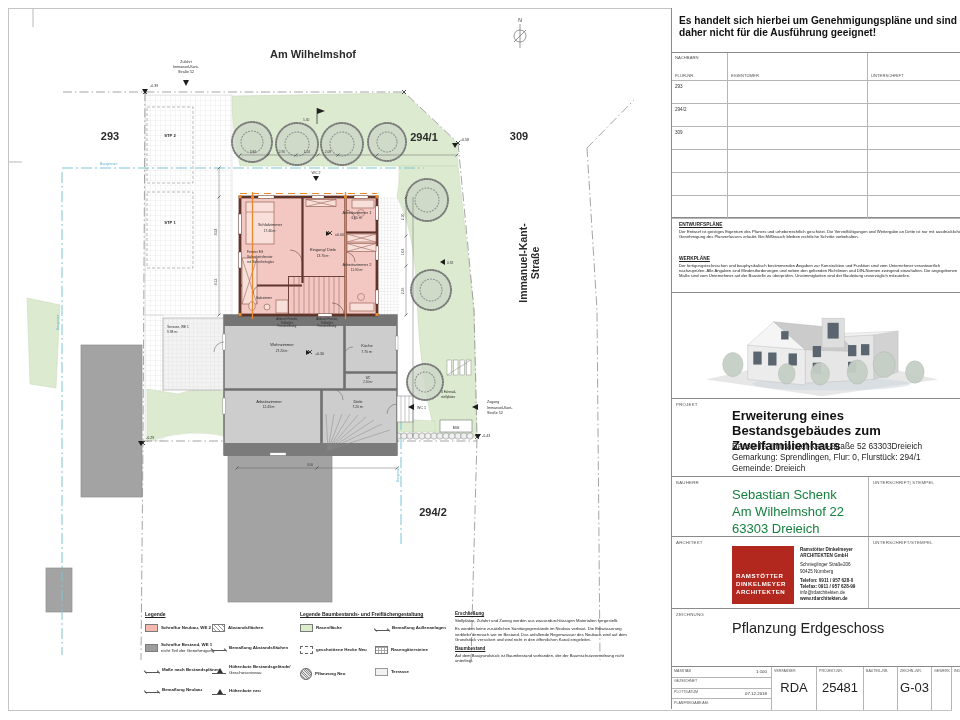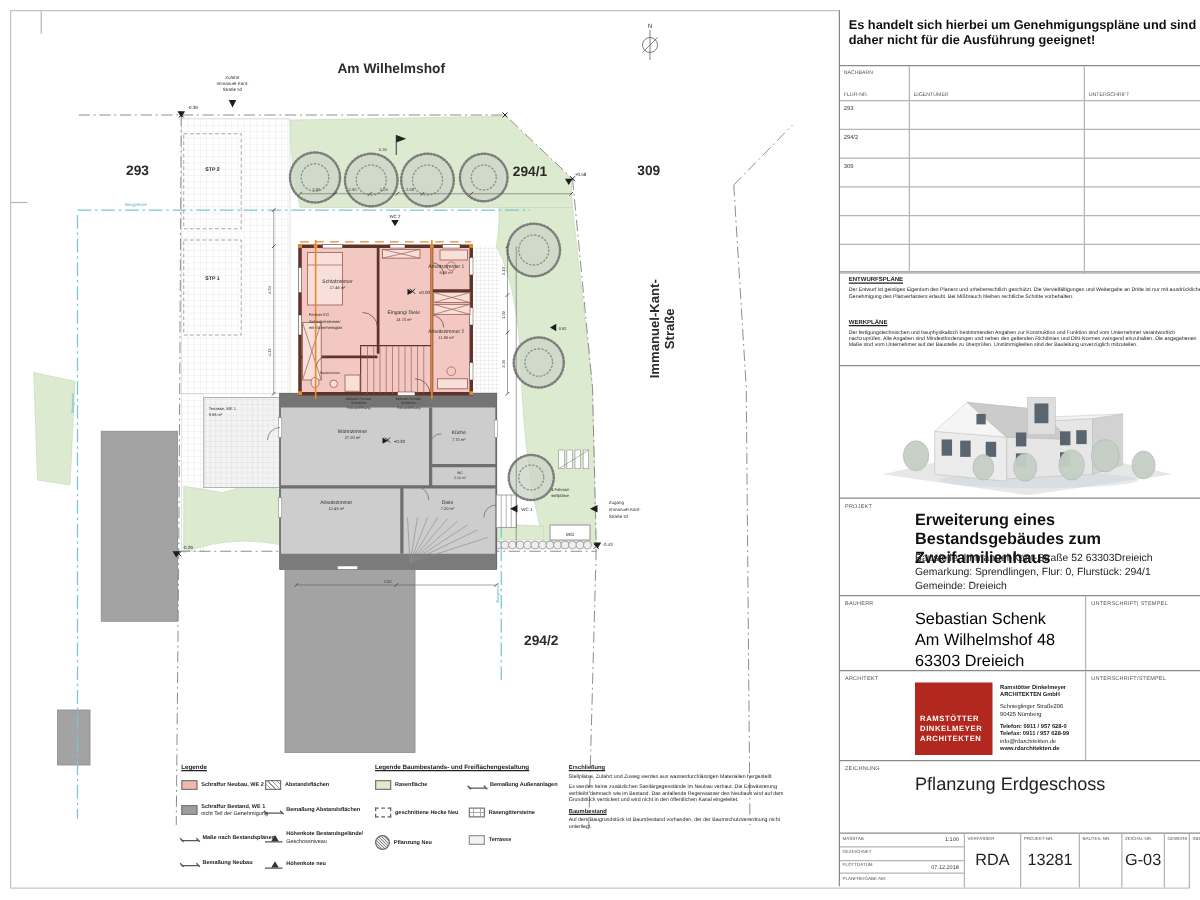--- a/index.html
+++ b/index.html
@@ -74,21 +74,21 @@
   .nbt>div:nth-child(3n){border-right:none;}
   .nbt .hcell{font-size:4.2px;color:#555;}
   .nbt .toplab{position:absolute;top:2px;left:3px;}
   .nbt .botlab{position:absolute;bottom:2px;left:3px;}
   .nbt .val{font-size:4.6px;color:#333;padding:3px 0 0 3px;}
   .para{position:absolute;left:7px;width:284px;color:#222;}
   .para .ph2{font-size:4.8px;font-weight:bold;text-decoration:underline;margin-bottom:1.5px;}
   .para .pt2{font-size:4.2px;line-height:1.3;}
   .projtitle{position:absolute;left:60px;top:10px;width:232px;font-size:13px;font-weight:bold;color:#111;line-height:1.15;}
   .projlines{position:absolute;left:60px;top:42px;width:232px;font-size:8.3px;color:#222;line-height:1.3;}
-  .bigname{position:absolute;left:60px;top:10px;font-size:13px;color:#000000;line-height:1.3;}
+  .bigname{position:absolute;left:60px;top:10px;font-size:13px;color:#15803d;line-height:1.3;}
   .signcell{position:absolute;left:196px;top:0;bottom:0;width:102px;border-left:1px solid #b5b5b5;}
   .logo{position:absolute;left:60px;top:9px;width:62px;height:58px;background:#b2281e;color:#fff;box-sizing:border-box;padding:26px 0 0 4px;}
   .logo span{display:block;font-size:6.1px;font-weight:bold;letter-spacing:.5px;line-height:1.3;}
   .contact{position:absolute;left:128px;top:10px;width:66px;color:#222;}
   .contact div{font-size:4.6px;line-height:1.35;}
   .contact .b{font-weight:bold;}
   .contact .gap{height:3px;}
   .bigval{position:absolute;left:60px;font-size:14.5px;color:#222;}
   .ftr{position:absolute;left:0;top:658px;width:298px;height:43px;border-top:1px solid #8a8a8a;display:grid;grid-template-columns:100px 45px 47px 34px 34px 20px 18px;box-sizing:border-box;}
   .ftr .col{border-right:1px solid #b5b5b5;position:relative;box-sizing:border-box;}
@@ -651,21 +651,21 @@
         <div>Baustelle: Immanuel-Kant-Straße 52 63303Dreieich</div>
         <div>Gemarkung: Sprendlingen, Flur: 0, Flurstück: 294/1</div>
         <div>Gemeinde: Dreieich</div>
       </div>
     </div>
 
     <div class="sec" style="top:468px;height:60px;">
       <span class="slab" style="left:4px;top:3px;">BAUHERR</span>
       <div class="bigname">
         <div>Sebastian Schenk</div>
-        <div>Am Wilhelmshof 48</div>
+        <div>Am Wilhelmshof 22</div>
         <div>63303 Dreieich</div>
       </div>
       <div class="signcell">
         <span class="slab" style="left:4px;top:3px;">UNTERSCHRIFT| STEMPEL</span>
       </div>
     </div>
 
     <div class="sec" style="top:528px;height:72px;">
       <span class="slab" style="left:4px;top:3px;">ARCHITEKT</span>
       <div class="logo">
@@ -714,21 +714,21 @@
             <span class="mlab">PLANFREIGABE AM:</span>
             <span class="mval"></span>
           </div>
       </div>
       <div class="col">
           <span class="clab">VERFASSER</span>
           <span class="cval">RDA</span>
         </div>
       <div class="col">
           <span class="clab">PROJEKT-NR.</span>
-          <span class="cval">13281</span>
+          <span class="cval">25481</span>
         </div>
       <div class="col">
           <span class="clab">BAUTEIL-NR.</span>
           <span class="cval"></span>
         </div>
       <div class="col">
           <span class="clab">ZEICHN.-NR.</span>
           <span class="cval">G-03</span>
         </div>
       <div class="col">

